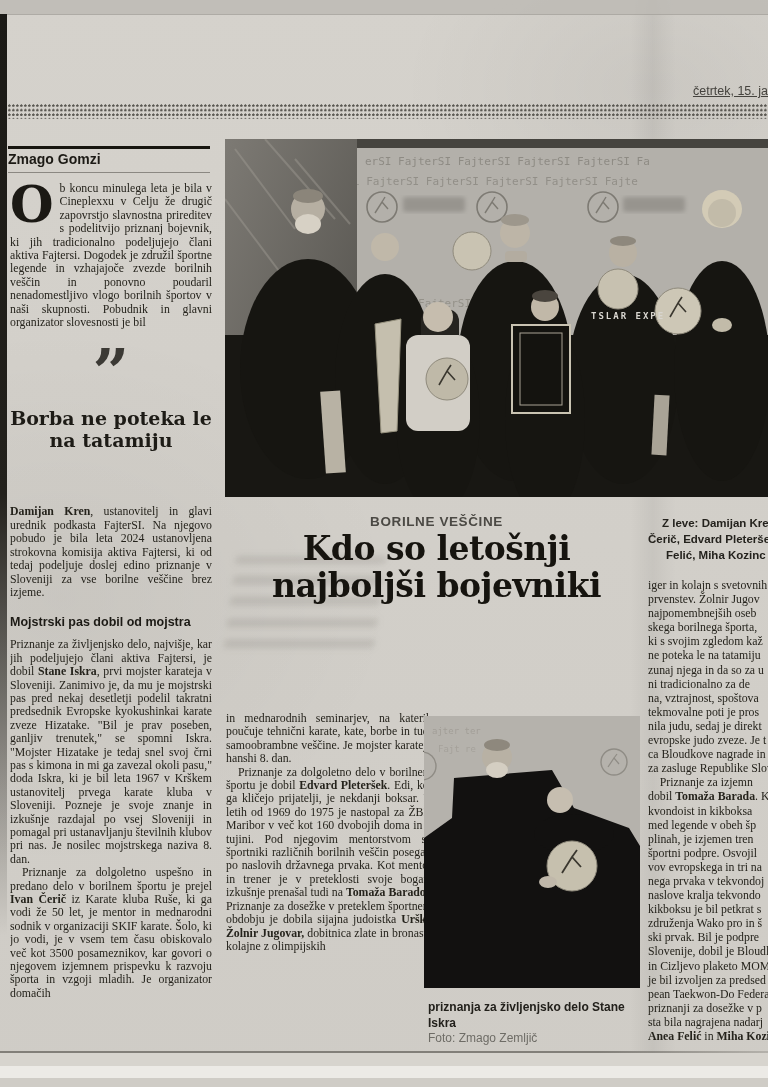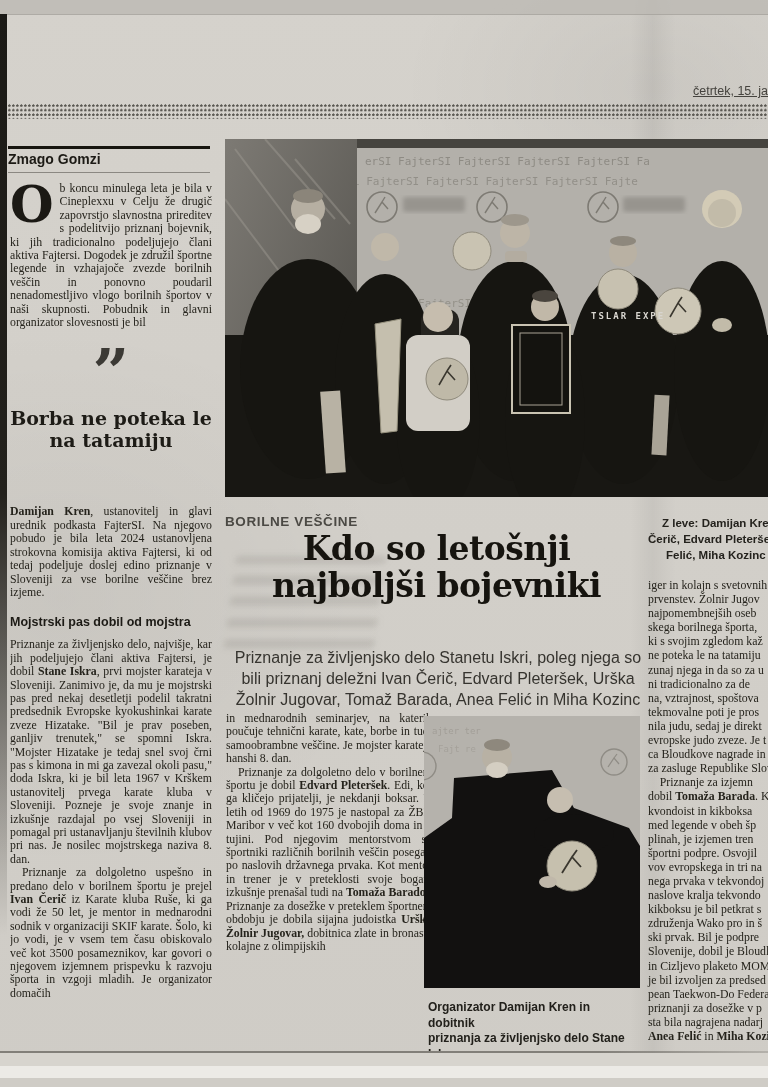--- a/index.html
+++ b/index.html
@@ -28,21 +28,21 @@
   .serif-body p{margin:0;}
   .b{font-weight:bold;}
   .left-col{left:10px;top:182px;width:202px;height:862px;overflow:hidden;}
   .dropcap{float:left;font:bold 50px/40px "DejaVu Serif",serif;color:#1b1914;margin:3px 6px 0 0;}
   .pullquote-mark{display:block;text-align:center;font:bold 64px/42px "DejaVu Serif",serif;color:#3c3a35;margin-top:22px;height:44px;}
   .pullquote{text-align:center;font:bold 19px/22px "DejaVu Serif",serif;color:#1d1b16;margin-top:12px;}
   .kren-para{margin-top:54px !important;}
   .subhead{font:bold 12.5px "Liberation Sans",sans-serif;color:#1c1a15;text-align:left;margin:16px 0 9px 0 !important;}
   .indent{text-indent:12px;}
   
-  .kicker{left:225px;top:514px;width:423px;font:bold 13.5px "Liberation Sans",sans-serif;letter-spacing:.6px;color:#4b4944;}
+  .kicker{left:225px;top:514px;width:423px;text-align:center;font:bold 13.5px "Liberation Sans",sans-serif;letter-spacing:.6px;color:#4b4944;}
   .headline{left:225px;top:531px;width:423px;text-align:center;font:bold 33px/1.12 "DejaVu Serif",serif;letter-spacing:-.5px;color:#16140f;}
   .standfirst{left:224px;top:648px;width:428px;text-align:center;font:16px/1.3 "Liberation Sans",sans-serif;color:#36342f;}
   .ghost{left:230px;top:556px;width:150px;height:92px;
     background:repeating-linear-gradient(0deg,rgba(92,89,82,.16) 0 9px,transparent 9px 21px);
     filter:blur(3px);transform:skewX(-8deg);}
   .colA{left:226px;top:712px;width:206px;height:334px;overflow:hidden;}
   .colA .subhead{margin-top:15px !important;}
   
   .main-photo{left:225px;top:139px;width:543px;height:358px;}
   .inset-photo{left:424px;top:716px;width:216px;height:272px;}
@@ -164,21 +164,20 @@
       <rect x="98" y="252" width="20" height="82" fill="#b8b2a4" transform="rotate(-4 108 293)"></rect>
       <rect x="428" y="256" width="15" height="60" fill="#a9a396" transform="rotate(3 435 286)"></rect>
       <ellipse cx="497" cy="186" rx="10" ry="7" fill="#c2bba9"></ellipse>
     </g>
     <text x="366" y="180" font-size="9" font-weight="bold" letter-spacing="2" fill="#d8d5cf">TSLAR  EXPE</text>
   </svg>
 
   <div class="abs ghost"></div>
   <div class="abs kicker">BORILNE VEŠČINE</div>
   <div class="abs headline">Kdo so letošnji najboljši bojevniki</div>
-  <div class="abs standfirst">Priznanje za življenjsko delo Stanetu Iskri, poleg njega so bili priznanj deležni Ivan Čerič, Edvard Pleteršek, Urška Žolnir Jugovar, Tomaž Barada, Anea Felić in Miha Kozinc</div>
 
   <div class="abs colA serif-body">
     <p>in mednarodnih seminarjev, na katerih poučuje tehnični karate, kate, borbe in tudi samoobrambne veščine. Je mojster karateja hanshi 8. dan.</p>
     <p class="indent"><span>Priznanje za dolgoletno delo v borilnem športu je dobil </span><span class="b">Edvard Pleteršek</span><span>. Edi, kot ga kličejo prijatelji, je nekdanji boksar. V letih od 1969 do 1975 je nastopal za ŽBK Maribor v več kot 160 dvobojih doma in v tujini. Pod njegovim mentorstvom so športniki različnih borilnih veščin posegali po naslovih državnega prvaka. Kot mentor in trener je v preteklosti svoje bogate izkušnje prenašal tudi na </span><span class="b">Tomaža Barado</span><span>.</span></p>
     <p><span>Priznanje za dosežke v preteklem športnem obdobju je dobila sijajna judoistka </span><span class="b">Urška Žolnir Jugovar,</span><span> dobitnica zlate in bronaste kolajne z olimpijskih</span></p>
   </div>
 
   <svg class="abs inset-photo" viewBox="0 0 216 272" preserveAspectRatio="none">
     <rect x="0" y="0" width="216" height="272" fill="#b5b2ac"></rect>
     <text x="8" y="18" font-size="9" fill="#9a968f" opacity=".7">ajter  ter</text>
@@ -193,21 +192,20 @@
     <circle cx="73" cy="41" r="15" fill="#b8b1a4"></circle>
     <ellipse cx="73" cy="54" rx="11" ry="8" fill="#d4cec2"></ellipse>
     <ellipse cx="73" cy="29" rx="13" ry="6" fill="#8e887d"></ellipse>
     <circle cx="136" cy="84" r="13" fill="#c6beb0"></circle>
     <circle cx="148" cy="150" r="25" fill="#c6c0ae" stroke="#8f8a7c"></circle>
     <path d="M138 157 L148 141 L157 151 M148 141 L153 134" stroke="#3a372f" fill="none" stroke-width="1.8"></path>
     <ellipse cx="124" cy="166" rx="9" ry="6" fill="#c0b8aa"></ellipse>
   </svg>
 
   <div class="abs inset-caption">
-    <div>Organizator Damijan Kren in dobitnik</div>
     <div>priznanja za življenjsko delo Stane Iskra</div>
     <div class="credit">Foto: Zmago Zemljič</div>
   </div>
 
   <div class="abs rc-caption">
     <div style="padding-left:14px">Z leve: Damijan Kren, S</div>
     <div>Čerič, Edvard Pleteršek, Urš</div>
     <div style="padding-left:18px"><span>Felić, Miha Kozinc </span></div>
   </div>
   <div class="abs rc-body">

